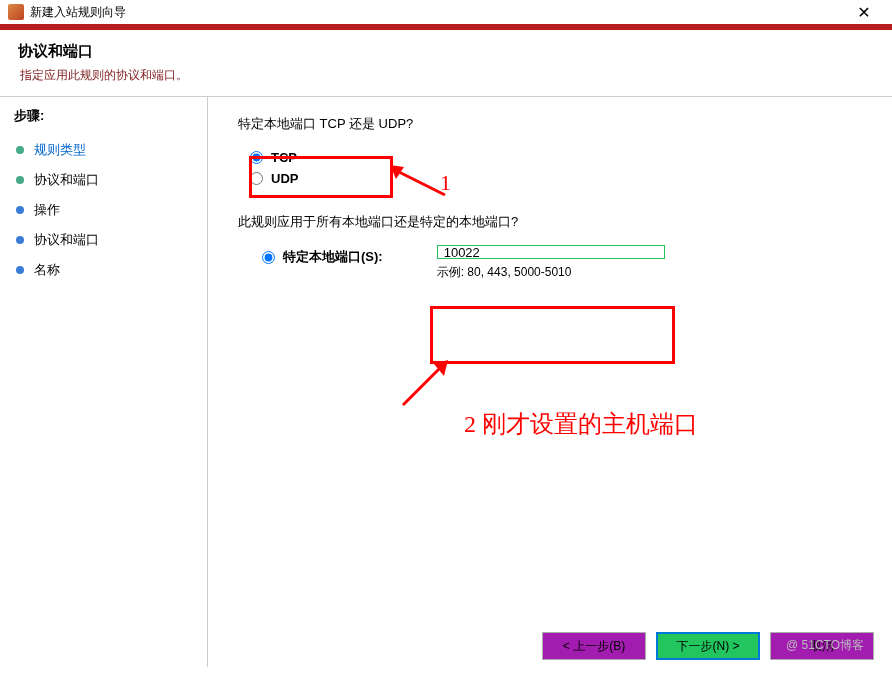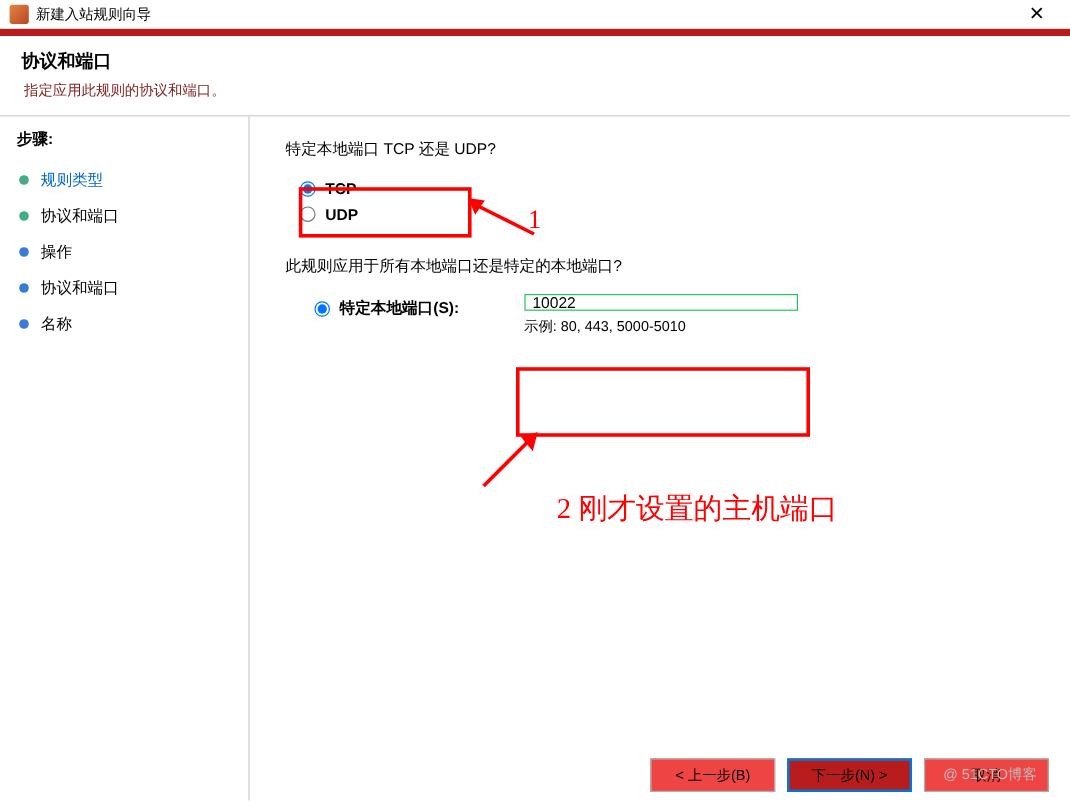--- a/index.html
+++ b/index.html
@@ -26,22 +26,22 @@
 .q { font-size: 13px; margin-bottom: 14px; }
 .radio-group { margin-left: 12px; margin-bottom: 24px; }
 .radio-row { display: flex; align-items: center; padding: 3px 0; font-size: 13px; font-weight: bold; }
 .radio-row input { margin-right: 8px; }
 .port-section .radio-row { font-weight: bold; }
 .port-input-row { display: flex; align-items: flex-start; margin-left: 12px; }
 .port-input-col { margin-left: 54px; }
 .port-input { width: 228px; height: 14px; border: 1px solid #22c55e; padding: 2px 6px; font-size: 13px; }
 .port-example { font-size: 12px; margin-top: 4px; }
 .footer { position: absolute; bottom: 14px; right: 18px; display: flex; gap: 10px; }
-.btn { min-width: 104px; height: 28px; border: 1px solid #adadad; background: #ef4444; font-size: 12px; display: flex; align-items: center; justify-content: center; cursor: default; }
-.btn.primary { border: 2px solid #0078d7; background: #b91c1c; }
+.btn { min-width: 104px; height: 28px; border: 1px solid #adadad; background: #a21caf; font-size: 12px; display: flex; align-items: center; justify-content: center; cursor: default; }
+.btn.primary { border: 2px solid #0078d7; background: #22c55e; }
 .watermark { position: absolute; bottom: 20px; right: 28px; color: #bbb; font-size: 12px; pointer-events: none; }
 
 .anno-box { position: absolute; border: 3px solid #ff0000; pointer-events: none; }
 .anno-text { position: absolute; color: #ff0000; font-size: 22px; font-family: "SimSun", serif; pointer-events: none; }
 .anno-arrow { position: absolute; pointer-events: none; }
 </style>
 </head>
 <body>
 
 <div class="titlebar">

